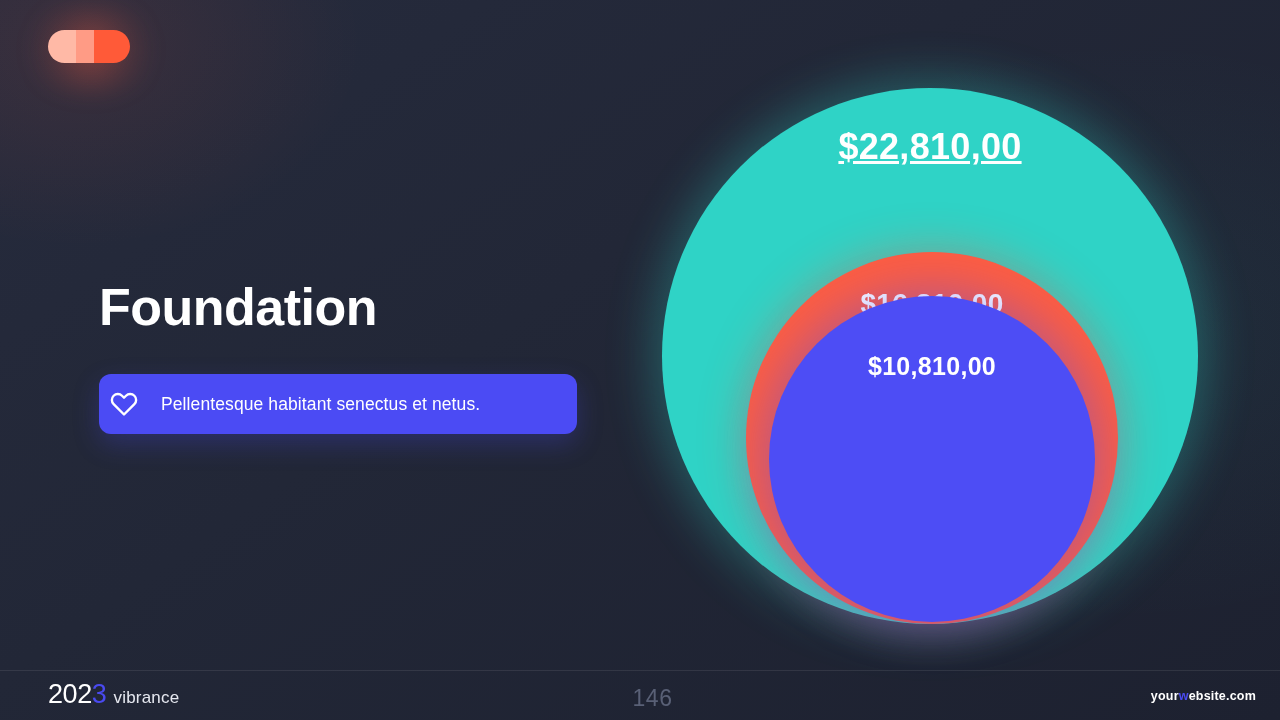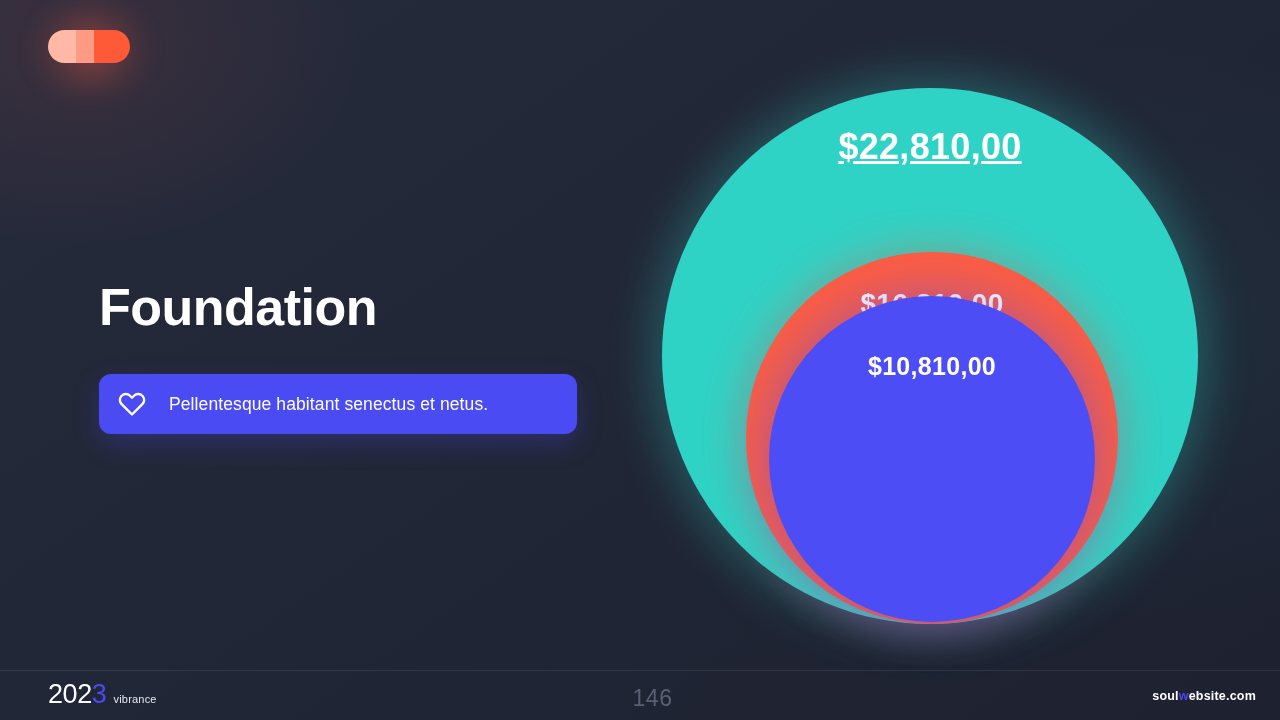--- a/index.html
+++ b/index.html
@@ -55,21 +55,21 @@
   #headline .l1{ display:block; font-weight:700; }
   #headline .l2{ display:block; font-weight:400; margin-top:-2px; }
   #headline .accent{ font-weight:700; color:#4a4af0; }
 
   #cta{
     margin-top:28px;
     width:478px; height:60px;
     background:#4b4bf4;
     border-radius:12px;
     display:flex; align-items:center;
-    padding-left:18px;
+    padding-left:10px;
     box-shadow:0 10px 26px rgba(75,75,244,0.26);
     cursor:pointer;
     border:none;
     text-align:right;
   }
   #cta-icon{ width:30px; height:30px; flex:0 0 30px; display:block; }
   #cta-label{
     margin-left:22px;
     color:#ffffff; font-size:17.5px; letter-spacing:0.1px; white-space:nowrap;
   }
@@ -122,21 +122,21 @@
   }
   #brand{
     position:absolute; left:48px; top:8px;
     display:flex; align-items:baseline;
   }
   #brand-year{
     font-size:27px; font-weight:400; color:#ffffff; letter-spacing:-0.4px;
   }
   #brand-year .accent{ color:#4a4af0; }
   #brand-name{
-    margin-left:7px; font-size:11px; color:#e6e8f0; letter-spacing:0.2px;
+    margin-left:7px; font-size:17px; color:#e6e8f0; letter-spacing:0.2px;
   }
   #page-num{
     position:absolute; left:0; right:0; top:14px;
     text-align:center; font-size:23px; color:#596076; letter-spacing:0.5px;padding-left:25px;
   }
   #site{
     position:absolute; right:24px; top:18px;
     font-size:12.5px; font-weight:700; color:#ffffff; letter-spacing:0.2px;
   }
   #site .accent{ color:#4a4af0; }
@@ -187,17 +187,17 @@
   <div id="footer-rule"></div>
   <div id="footer">
 
     <div id="brand">
       <span id="brand-year"><span>202</span><span class="accent">3</span></span>
       <span id="brand-name">vibrance</span>
     </div>
 
     <div id="page-num">146</div>
 
-    <div id="site"><span>soul</span><span class="accent">w</span><span>ebsite.com</span></div>
+    <div id="site"><span>your</span><span class="accent">w</span><span>ebsite.com</span></div>
 
   </div>
 
 </div>
 
 </body></html>

